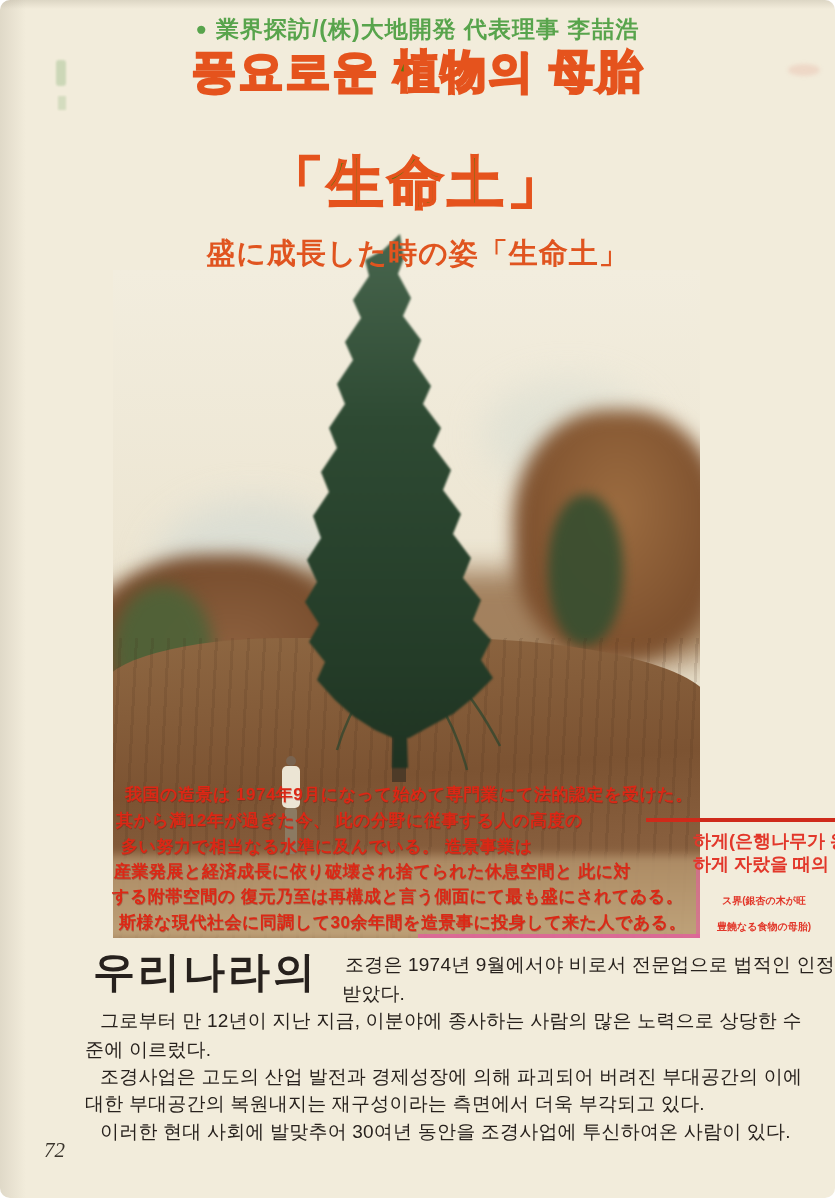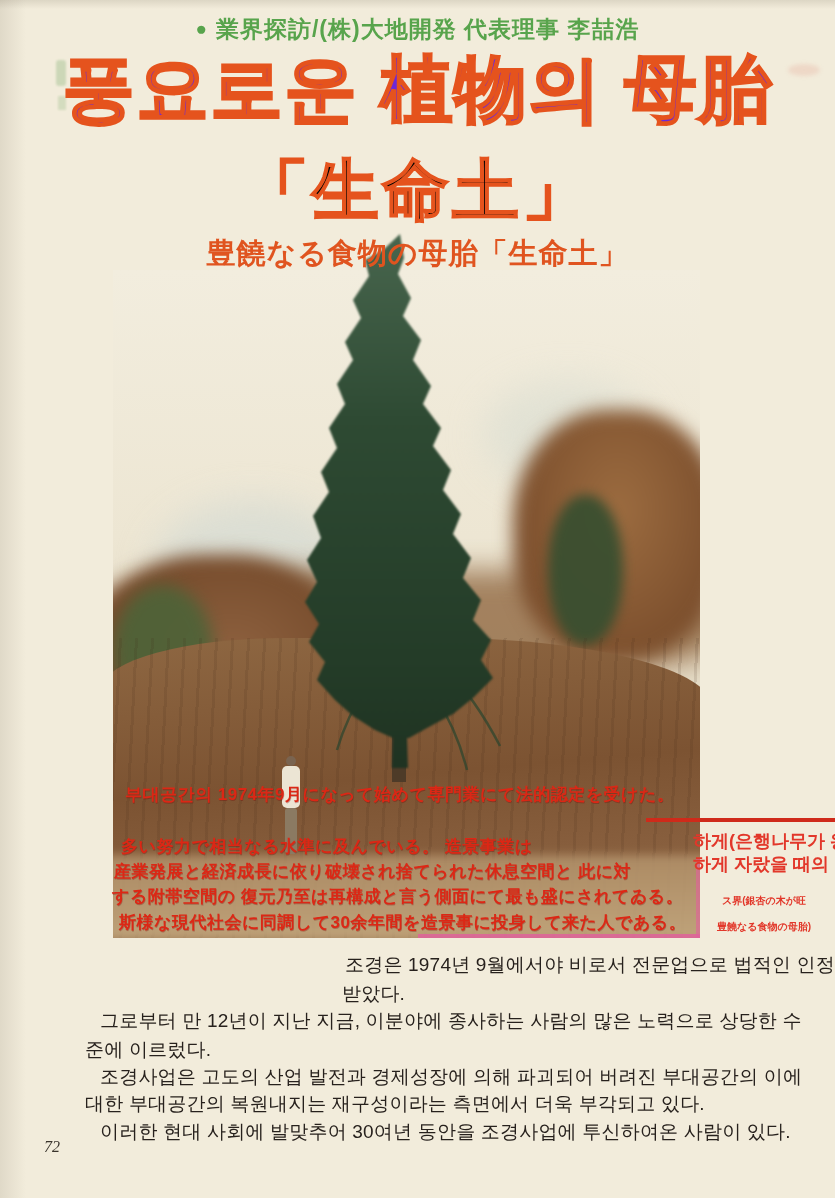--- a/index.html
+++ b/index.html
@@ -1,34 +1,34 @@
 <!DOCTYPE html>
 <html><head>
 <meta charset="utf-8">
 <style>
   html,body{margin:0;padding:0;}
   .page{position:relative;width:835px;height:1198px;background:#f2ecdb;overflow:hidden;
-        font-family:"Liberation Sans",sans-serif;}
+        font-family:"Liberation Sans",sans-serif;border-radius:10px;}
   .abs{position:absolute;}
 
   
   .edge-left{left:0;top:0;width:26px;height:100%;background:linear-gradient(90deg,rgba(90,80,60,.12),rgba(90,80,60,0));}
   .edge-top{left:0;top:0;width:100%;height:9px;background:linear-gradient(180deg,rgba(90,80,60,.14),rgba(90,80,60,0));}
   .smudge-g1{left:56px;top:60px;width:10px;height:26px;background:#7fae6f;opacity:.32;border-radius:3px;filter:blur(1px);}
   .smudge-g2{left:58px;top:96px;width:8px;height:14px;background:#8ab479;opacity:.28;filter:blur(1px);}
   .smudge-p1{left:788px;top:64px;width:32px;height:12px;background:#e8b9a8;opacity:.4;border-radius:50%;filter:blur(2px);}
 
   .header{top:14px;left:0;right:0;text-align:center;font-size:23px;font-weight:bold;
           color:#58a44c;letter-spacing:1px;white-space:nowrap;}
   .header .bullet{margin-right:8px;font-size:19px;vertical-align:2px;}
 
-  .title{top:42px;left:0;width:100%;text-align:center;font-size:72px;font-weight:900;
-         color:#6d28d9;-webkit-text-stroke:2.5px #e5531d;letter-spacing:2px;white-space:nowrap;margin:0;}
-  .seimeido{top:146px;left:0;width:100%;text-align:center;font-size:66px;font-weight:900;
-         color:#000000;-webkit-text-stroke:2px #e5531d;letter-spacing:4px;white-space:nowrap;}
+  .title{top:42px;left:0;width:100%;text-align:center;font-size:45px;font-weight:900;
+         color:#4d7c0f;-webkit-text-stroke:2.5px #e5531d;letter-spacing:2px;white-space:nowrap;margin:0;}
+  .seimeido{top:146px;left:0;width:100%;text-align:center;font-size:56px;font-weight:900;
+         color:#4d7c0f;-webkit-text-stroke:2px #e5531d;letter-spacing:4px;white-space:nowrap;}
   .subtitle{top:234px;left:0;width:100%;text-align:center;font-size:29px;font-weight:bold;
          color:#e0541f;letter-spacing:1px;white-space:nowrap;z-index:6;}
 
   
   .photo{left:113px;top:270px;width:587px;height:668px;overflow:hidden;z-index:1;
          background:linear-gradient(180deg,#f2edde 0%,#ede6d3 40%,#e7dec9 55%);}
   .photo > div{position:absolute;}
   .sky-patch1{left:40px;top:230px;width:200px;height:140px;background:#d7dcd4;border-radius:50%;filter:blur(18px);opacity:.8;}
   .sky-patch2{left:370px;top:110px;width:170px;height:110px;background:#dcdfd3;border-radius:50%;filter:blur(18px);opacity:.7;}
   .far-treeline{left:-20px;top:300px;width:640px;height:110px;background:#97714c;border-radius:40%;filter:blur(14px);opacity:.85;}
@@ -65,40 +65,40 @@
           font-size:10px;font-weight:bold;line-height:26px;white-space:nowrap;}
 
   
   .body-lead{left:93px;top:944px;font-size:42px;font-weight:bold;letter-spacing:3px;color:#27211d;white-space:nowrap;}
   .bl{position:absolute;font-size:19px;color:#27211d;white-space:nowrap;letter-spacing:.2px;font-weight:500;}
   .bl1{left:345px;top:952px;} .bl2{left:342px;top:981px;} .bl3{left:100px;top:1008px;}
   .bl4{left:85px;top:1037px;} .bl5{left:100px;top:1064px;} .bl6{left:85px;top:1091px;}
   .bl7{left:100px;top:1119px;}
 
   .page-num{left:44px;top:1138px;font-family:"Liberation Serif",serif;font-style:italic;
-            font-size:16px;color:#3a342c;}
+            font-size:21px;color:#3a342c;}
 </style>
 </head>
 <body>
 
 <div class="page">
 
   <div class="abs edge-left"></div>
   <div class="abs edge-top"></div>
   <div class="abs smudge-g1"></div>
   <div class="abs smudge-g2"></div>
   <div class="abs smudge-p1"></div>
 
   <div class="abs header">
     <span class="bullet">●</span><span>業界探訪/(株)大地開発 代表理事 李喆浩</span>
   </div>
 
   <h1 class="abs title">풍요로운 植物의 母胎</h1>
   <div class="abs seimeido">「生命土」</div>
-  <div class="abs subtitle">豊饒なる食物の母胎「生命土」</div>
+  <div class="abs subtitle">盛に成長した時の姿「生命土」</div>
 
   <div class="abs photo">
     <div class="sky-patch1"></div>
     <div class="sky-patch2"></div>
     <div class="far-treeline"></div>
     <div class="right-foliage"></div>
     <div class="right-conifer"></div>
     <div class="left-foliage"></div>
     <div class="left-green-bush"></div>
     <div class="ground"></div>
@@ -123,36 +123,38 @@
     </defs>
     <rect x="97" y="470" width="14" height="84" fill="#4e3b28"></rect>
     <path fill="none" stroke="#2a452e" stroke-width="2.5" opacity="0.7" d="M150,440 q30,30 55,78 M140,468 q22,34 32,74 M72,458 q-20,30 -30,64"></path>
     <polygon fill="url(#tg)" style="filter:blur(1px)" points="105,6 109,30 103,46 116,70 108,88 126,112 118,132 136,158 128,176 146,200 138,218 156,242 148,262
               166,286 158,306 176,330 168,350 186,372 178,392 196,412 186,432 198,450 178,470 158,486 132,500
               114,510 112,510 113,540 97,540 98,510 80,502 58,488 40,472 22,452 30,434 14,414 24,396 10,374
               22,354 12,332 26,310 18,288 34,264 26,244 42,220 34,200 50,176 42,156 58,132 50,114 66,90 58,72
               74,48 70,32 88,22"></polygon>
   </svg>
 
-  <div class="ov ov1">부대공간의 1974年9月になって始めて専門業にて法的認定を受けた。</div>
+  <div class="ov ov1">我国の造景は 1974年9月になって始めて専門業にて法的認定を受けた。</div>
+  <div class="ov ov2">其から満12年が過ぎた今、 此の分野に従事する人の高度の</div>
   <div class="ov ov3">多い努力で相当なる水準に及んでいる。 造景事業は</div>
   <div class="ov ov4">産業発展と経済成長に依り破壊され捨てられた休息空間と 此に対</div>
   <div class="ov ov5">する附帯空間の 復元乃至は再構成と言う側面にて最も盛にされてゐる。</div>
   <div class="ov ov6">斯様な現代社会に同調して30余年間を造景事に投身して来た人である。</div>
 
   <div class="abs cap-line"></div>
   <div class="abs cap-kr">
     <div>하게(은행나무가 왕성</div>
     <div>하게 자랐을 때의 모습)</div>
   </div>
   <div class="abs cap-jp">
     <div>ス界(銀杏の木が旺</div>
     <div>豊饒なる食物の母胎)</div>
   </div>
 
+  <div class="abs body-lead">우리나라의</div>
   <div class="bl bl1">조경은 1974년 9월에서야 비로서 전문업으로 법적인 인정을</div>
   <div class="bl bl2">받았다.</div>
   <div class="bl bl3">그로부터 만 12년이 지난 지금, 이분야에 종사하는 사람의 많은 노력으로 상당한 수</div>
   <div class="bl bl4">준에 이르렀다.</div>
   <div class="bl bl5">조경사업은 고도의 산업 발전과 경제성장에 의해 파괴되어 버려진  부대공간의 이에</div>
   <div class="bl bl6">대한 부대공간의 복원내지는 재구성이라는 측면에서 더욱 부각되고 있다.</div>
   <div class="bl bl7">이러한 현대 사회에 발맞추어 30여년 동안을 조경사업에 투신하여온 사람이 있다.</div>
 
   <div class="abs page-num">72</div>
 </div>

